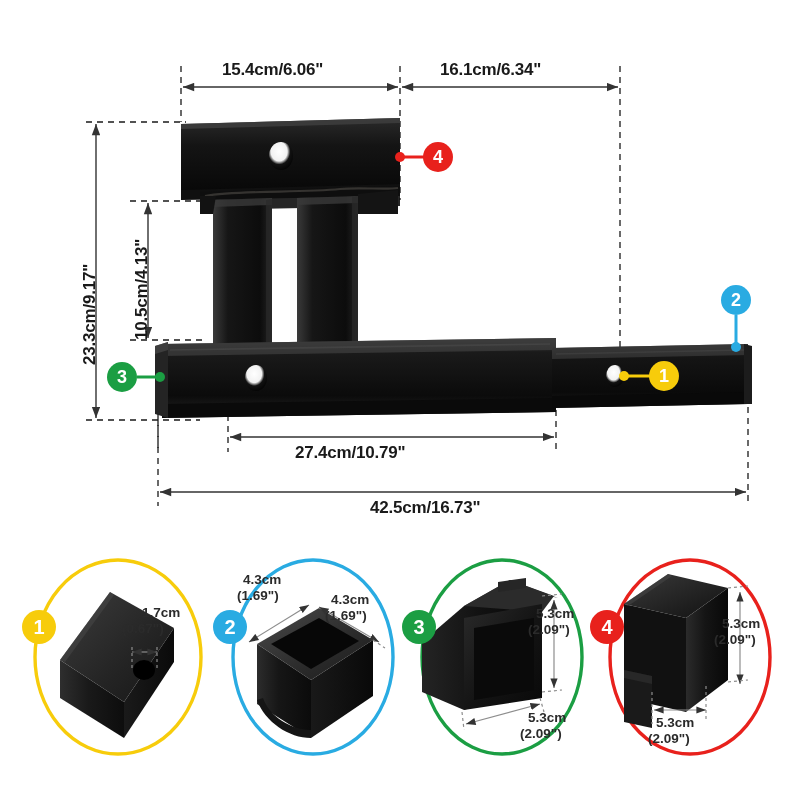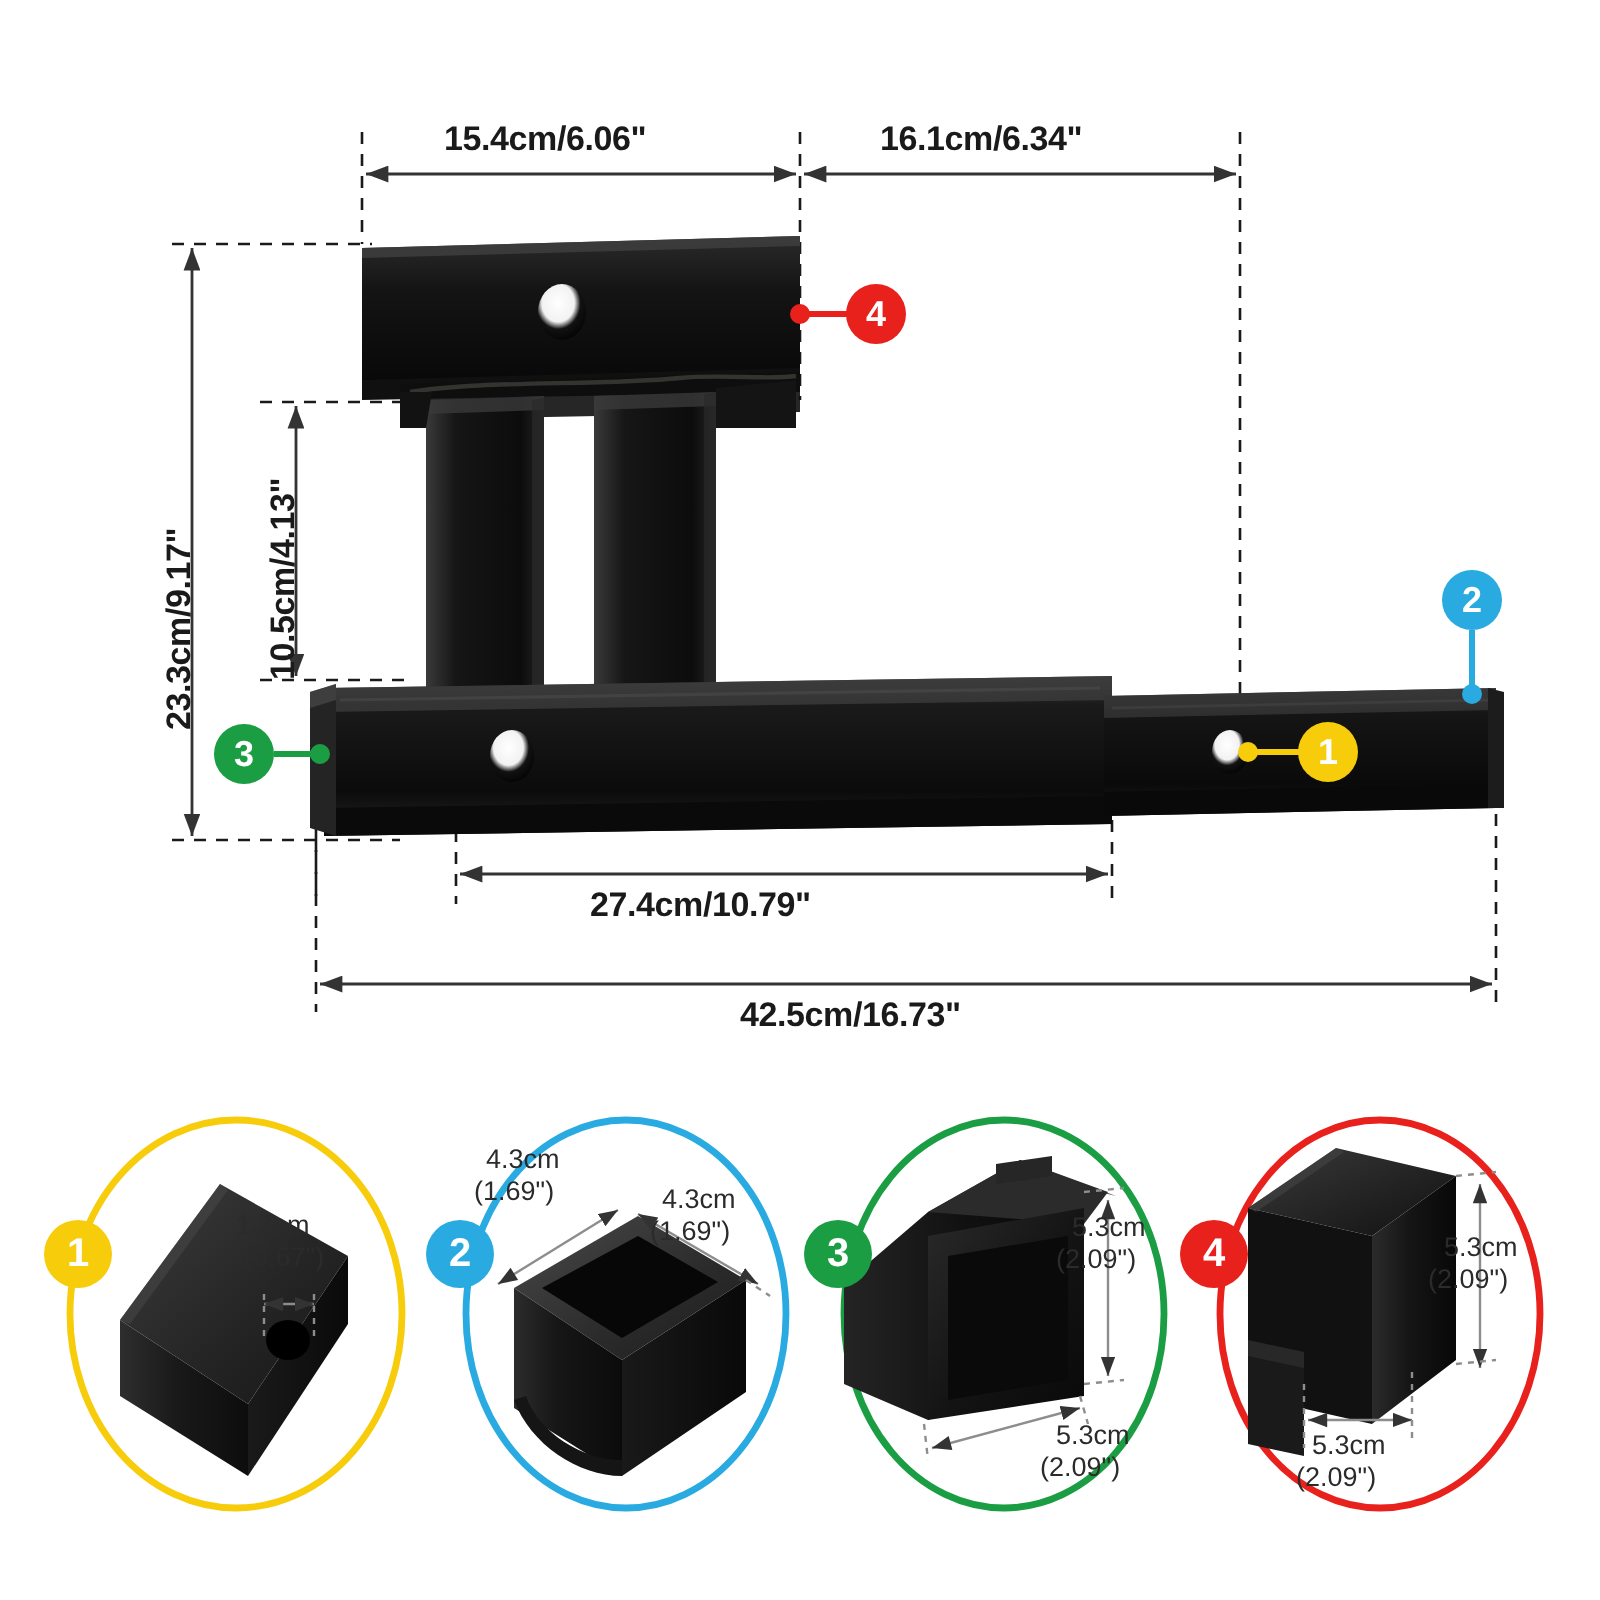--- a/index.html
+++ b/index.html
@@ -73,21 +73,21 @@
   .detail-cell {
     position: absolute;
     top: 552px;
     width: 200px;
     height: 215px;
   }
   .detail-text {
     position: absolute;
     font-family: "Liberation Sans", sans-serif;
     font-size: 13.5px;
-    font-weight: normal;
+    font-weight: bold;
     color: #2b2b2b;
     line-height: 1.22;
     white-space: nowrap;
     text-align: left;
   }
 </style>
 </head>
 <body>
 
 <div id="stage">
@@ -301,21 +301,21 @@
 
       <g stroke="#8d8d8d" stroke-width="1.2">
         <line x1="114" y1="100" x2="139" y2="100" marker-start="url(#arrowStart)" marker-end="url(#arrowEnd)"></line>
         <line x1="114" y1="95" x2="114" y2="116" stroke-dasharray="3,3"></line>
         <line x1="139" y1="95" x2="139" y2="116" stroke-dasharray="3,3"></line>
       </g>
     </svg>
     <div class="badge badge-detail" style="position:absolute; left:4px; top:58px; background:#F7CC0B;">
       <span>1</span>
     </div>
-    <div class="detail-text" style="left:100px; top:53px;">1.7cm</div>
+    <div class="detail-text" style="left:124px; top:53px;">1.7cm</div>
     <div class="detail-text" style="left:104px; top:69px;">(0.67")</div>
   </div>
 
   <div class="detail-cell" style="left:213px;">
     <svg viewBox="0 0 200 215" width="200" height="215">
       <defs>
         <linearGradient id="d2front" x1="0" y1="0" x2="1" y2="0">
           <stop offset="0%" stop-color="#2c2c2c"></stop>
           <stop offset="40%" stop-color="#161616"></stop>
           <stop offset="100%" stop-color="#0b0b0b"></stop>

